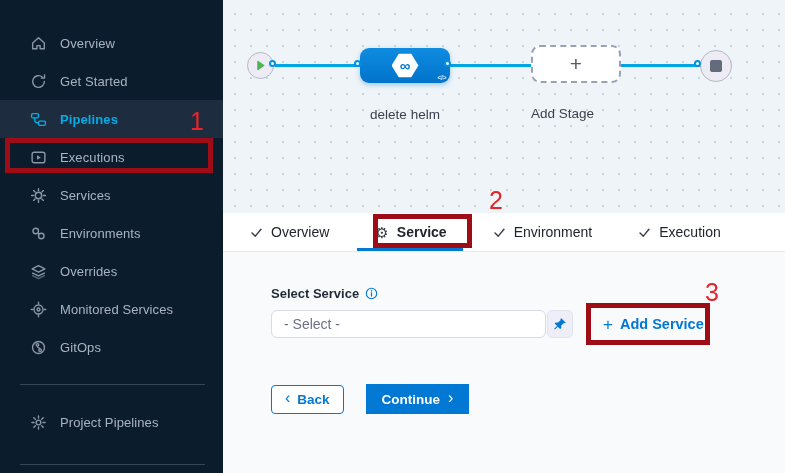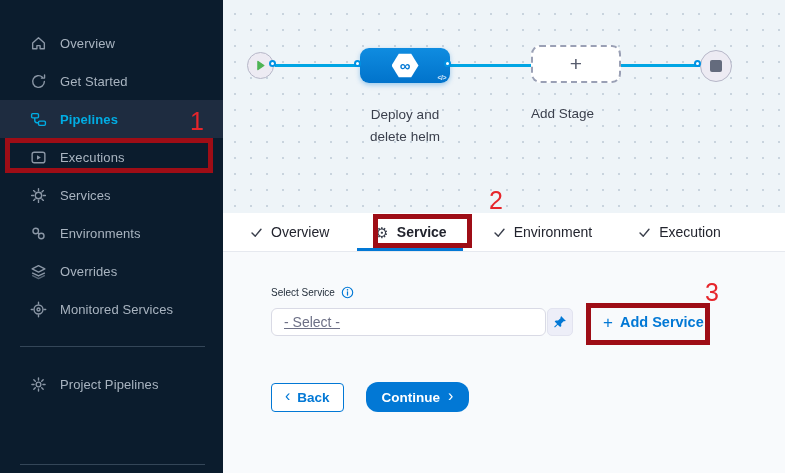--- a/index.html
+++ b/index.html
@@ -77,45 +77,45 @@
   }
   .tab { display:flex; align-items:center; gap:8px; font-size:14px; color:#22242e; cursor:pointer; position:relative; }
   .tab .ticon { display:flex; align-items:center; color:#3a3f4c; }
   .tab.active { font-weight:700; }
   .tab.active::after { content:""; position:absolute; left:-18px; right:-16px; bottom:0; height:3px; background:#0278d5; }
   .gear-glyph { font-size:15px; line-height:1; color:#4f5360; }
 
   
   .content { flex:1 1 auto; background:#f8fafc; padding:34px 0 0 48px; position:relative; }
   .field-label-row { display:flex; align-items:center; gap:6px; margin-bottom:9px; }
-  .field-label { font-size:10px; font-weight:400; color:#1f2a37; }
+  .field-label { font-size:13px; font-weight:700; color:#1f2a37; }
   .select-row { display:flex; align-items:center; }
   .select-composite { display:flex; align-items:stretch; height:28px; cursor:pointer; }
   .select-box {
     width:275px; background:#fff; border:1px solid #d9dae5; border-radius:6px;
-    display:flex; align-items:center; padding-left:12px; font-size:14px; color:#6d7086;text-decoration:underline;
+    display:flex; align-items:center; padding-left:12px; font-size:14px; color:#6d7086;
   }
   .pin-section {
     width:26px; margin-left:1px; background:#edeef8; border:1px solid #e2e3ef; border-radius:5px;
     display:flex; align-items:center; justify-content:center; cursor:pointer;
   }
   .add-service {
     display:flex; align-items:center; gap:7px; margin-left:30px; cursor:pointer;
     color:#0278d5; font-size:14.5px; font-weight:700; text-decoration:none;
   }
   .add-service .plus { font-size:17px; font-weight:400; line-height:1; }
   .btn-row { display:flex; align-items:center; margin-top:46px; }
   button { font-family:inherit; cursor:pointer; }
   .btn-back {
     height:29px; padding:0 13px; background:#fff; color:#0278d5; border:1px solid #0278d5;
     border-radius:4px; font-size:13.5px; font-weight:700; display:flex; align-items:center; gap:7px;
   }
   .btn-continue {
     height:30px; margin-left:22px; padding:0 16px; background:#0278d5; color:#fff; border:none;
-    border-radius:12px; font-size:13.5px; font-weight:700; display:flex; align-items:center; gap:8px;
+    border-radius:0; font-size:13.5px; font-weight:700; display:flex; align-items:center; gap:8px;
   }
   .chev { font-size:16px; line-height:1; font-weight:400; position:relative; top:-1px; }
 
   
   .anno-box { position:absolute; border:5px solid #9e0d16; z-index:50; pointer-events:none; }
   .anno-num { position:absolute; color:#e6252b; font-size:25px; line-height:1; z-index:50; pointer-events:none; }
   .box-1 { left:5px; top:138px; width:208px; height:35px; }
   .box-2 { left:373px; top:214px; width:99px; height:34px; }
   .box-3 { left:586px; top:303px; width:124px; height:42px; }
   .num-1 { left:190px; top:109px; }
@@ -198,20 +198,31 @@
     <div class="nav-item">
       <span class="nicon">
         <svg width="17" height="17" viewBox="0 0 16 16" fill="none" stroke="currentColor" stroke-width="1.3">
             <circle cx="8" cy="8" r="4.2"></circle>
             <circle cx="8" cy="8" r="1.4"></circle>
             <path d="M8 1.2v1.6M8 13.2v1.6M1.2 8h1.6M13.2 8h1.6" stroke-linecap="round"></path>
           </svg>
       </span>
       <span>Monitored Services</span>
     </div>
+    <div class="nav-item">
+      <span class="nicon">
+        <svg width="17" height="17" viewBox="0 0 16 16" fill="none" stroke="currentColor" stroke-width="1.3">
+            <circle cx="8" cy="8" r="5.6"></circle>
+            <circle cx="7" cy="5.5" r="1.2"></circle>
+            <circle cx="9.5" cy="10.5" r="1.2"></circle>
+            <path d="M7 6.8c0 2 2.5 1.5 2.5 2.5"></path>
+          </svg>
+      </span>
+      <span>GitOps</span>
+    </div>
 
     <div class="side-divider"></div>
 
     <div class="nav-item footer-item">
       <span class="nicon">
         <svg width="17" height="17" viewBox="0 0 16 16" fill="none" stroke="currentColor" stroke-width="1.3">
             <circle cx="8" cy="8" r="2.2"></circle>
             <path d="M8 1.8v2M8 12.2v2M1.8 8h2M12.2 8h2M3.6 3.6l1.4 1.4M11 11l1.4 1.4M12.4 3.6L11 5M5 11l-1.4 1.4" stroke-linecap="round"></path>
           </svg>
       </span>
@@ -235,21 +246,20 @@
       </div>
       <div class="cdot" style="left:46px"></div>
 
       <div class="stage-node">
         <div class="hexagon">∞</div>
         <span class="code-badge">&lt;/&gt;</span>
       </div>
       <div class="cdot" style="left:131px"></div>
       <div class="cdot" style="left:221px"></div>
       <div class="stage-label">
-        <div>Deploy and</div>
         <div>delete helm</div>
       </div>
 
       <div class="add-stage-box">
         <span>+</span>
       </div>
       <div class="add-stage-label">Add Stage</div>
 
       <div class="cdot" style="left:471px"></div>
       <div class="node-circle end-node">

